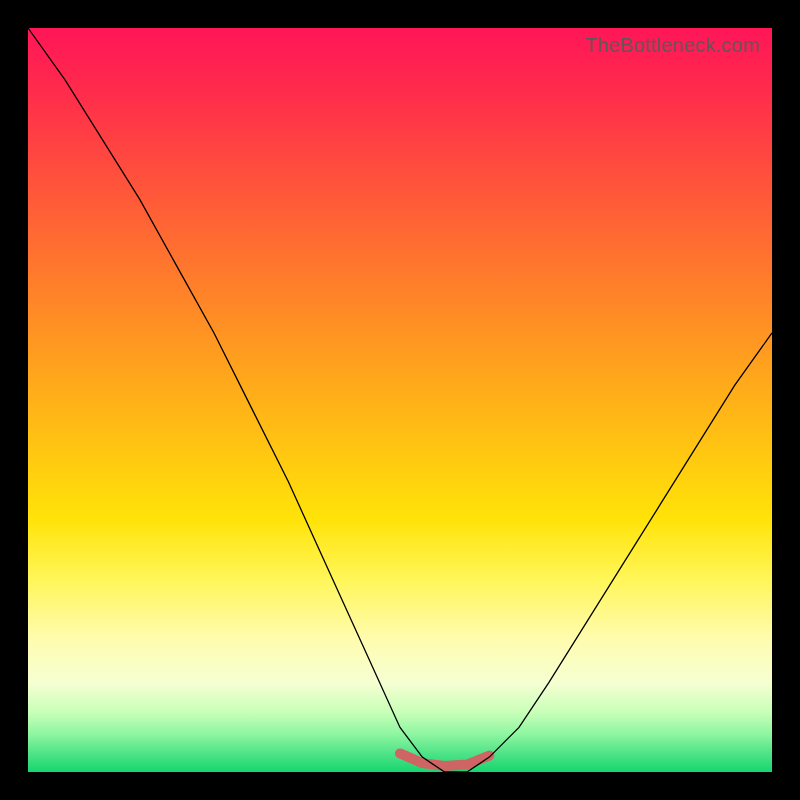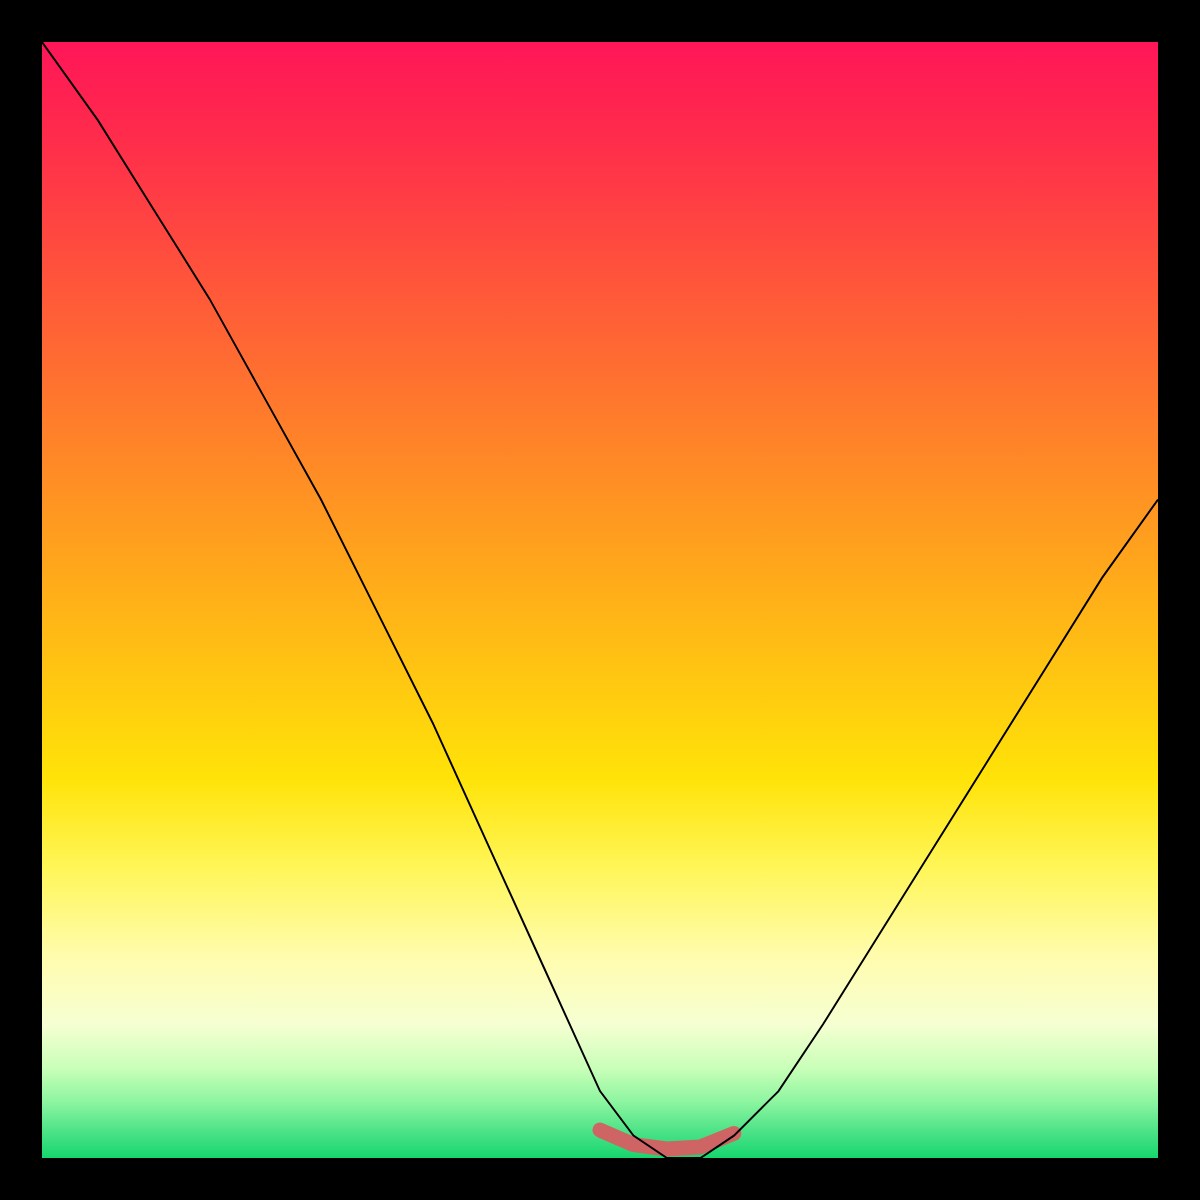--- a/index.html
+++ b/index.html
@@ -73,20 +73,21 @@
     stroke-linecap: round;
     stroke-linejoin: round;
   }
 </style>
 </head>
 <body>
 
 <div class="frame">
   <div class="plot-area">
 
+    <div class="watermark">TheBottleneck.com</div>
 
     <svg class="curve" viewBox="0 0 744 744" preserveAspectRatio="none">
       <path id="marker-path" class="marker-band" d="M372.0 725.4 L394.3 735.1 L416.6 738.0 L439.0 736.6 L461.3 727.6"></path>
       <path id="curve-path" class="curve-path" d="M0.0 0.0 L37.2 52.1 L74.4 111.6 L111.6 171.1 L148.8 238.1 L186.0 305.0 L223.2 379.4 L260.4 453.8 L297.6 535.7 L334.8 617.5 L372.0 699.4 L394.3 729.1 L416.6 744.0 L439.0 744.0 L461.3 729.1 L491.0 699.4 L520.8 654.7 L558.0 595.2 L595.2 535.7 L632.4 476.2 L669.6 416.6 L706.8 357.1 L744.0 305.0"></path>
     </svg>
 
   </div>
 </div>
 
 </body></html>

